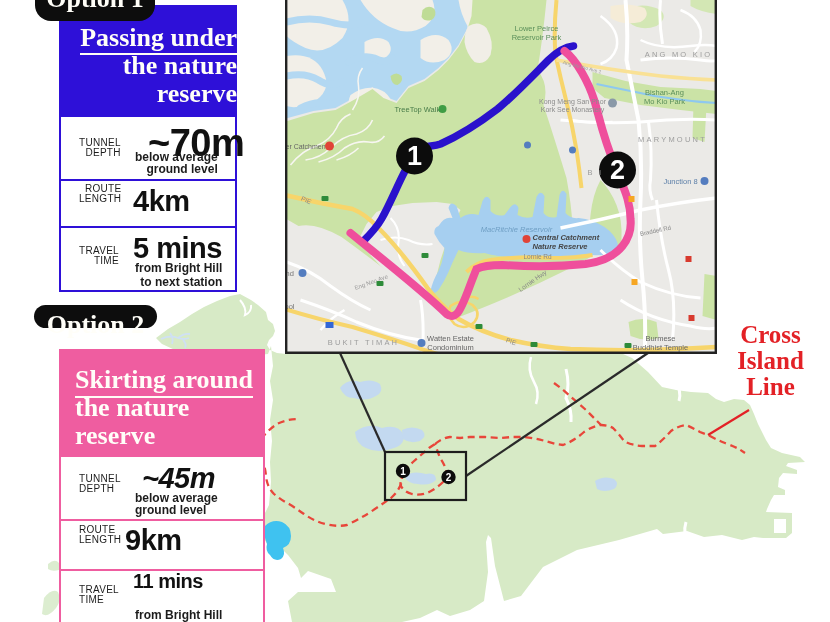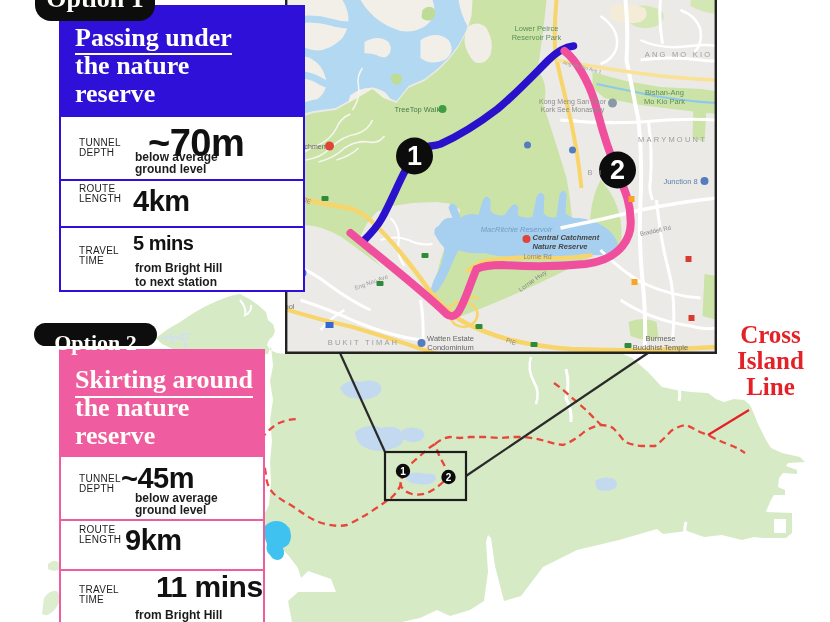--- a/index.html
+++ b/index.html
@@ -237,67 +237,67 @@
     </g>
   </g>
 
   <path d="M1.2,0 L1.2,352.8 L430.8,352.8 L430.8,0" fill="none" stroke="#222" stroke-width="2.4"></path>
 </svg>
 
 <div class="abs" style="left:700px;top:322px;width:141px;text-align:center;font-family:'Liberation Serif',serif;font-weight:bold;font-size:25px;line-height:26px;color:#e32126;">Cross<br>Island<br>Line</div>
 
 <div class="tag" style="left:35px;top:-20px;width:120px;height:41px;border-radius:16px;font-size:26px;line-height:37px;">Option 1</div>
 
-<div class="abs" style="left:59px;top:5px;width:246px;">
+<div class="abs" style="left:59px;top:5px;width:178px;text-align:right;">
 
   <div style="background:#2e10d8;height:110px;padding:19px 0 0 16px;box-sizing:border-box;" class="hdr">
     <div style="font-size:26px;line-height:28px;"><span style="border-bottom:2.5px solid #fffdf5;padding-bottom:1px;">Passing under</span></div>
     <div style="font-size:26px;line-height:28px;">the nature</div>
     <div style="font-size:26px;line-height:28px;">reserve</div>
   </div>
 
   <div style="background:#fff;border:2px solid #2e10d8;height:66px;box-sizing:border-box;position:relative;">
     <div class="row-label" style="position:absolute;left:18px;top:21px;">TUNNEL<br>DEPTH</div>
     <div class="big" style="position:absolute;left:87px;top:5px;font-size:38px;">~70m</div>
     <div class="sub" style="position:absolute;left:74px;top:34px;">below average<br>ground level</div>
   </div>
 
   <div style="background:#fff;border:2px solid #2e10d8;border-top:none;height:47px;box-sizing:border-box;position:relative;">
     <div class="row-label" style="position:absolute;left:18px;top:3px;">ROUTE<br>LENGTH</div>
     <div class="big" style="position:absolute;left:72px;top:4px;font-size:29px;">4km</div>
   </div>
 
   <div style="background:#fff;border:2px solid #2e10d8;border-top:none;height:64px;box-sizing:border-box;position:relative;">
     <div class="row-label" style="position:absolute;left:18px;top:18px;">TRAVEL<br>TIME</div>
-    <div class="big" style="position:absolute;left:72px;top:4px;font-size:20px;">5 mins</div>
+    <div class="big" style="position:absolute;left:72px;top:4px;font-size:29px;">5 mins</div>
     <div class="sub" style="position:absolute;left:74px;top:34px;line-height:13.5px;">from Bright Hill<br>to next station</div>
   </div>
 </div>
 
-<div class="tag" style="left:34px;top:323px;width:123px;height:23px;border-radius:17px;font-size:22px;line-height:39px;">Option 2</div>
+<div class="tag" style="left:34px;top:305px;width:123px;height:23px;border-radius:17px;font-size:26px;line-height:39px;">Option 2</div>
 
 <div class="abs" style="left:59px;top:348.5px;width:206px;">
 
   <div style="background:#ef5da0;height:106.5px;padding:17px 0 0 16px;box-sizing:border-box;" class="hdr">
     <div style="font-size:26px;line-height:28px;"><span style="border-bottom:2.5px solid #fffdf5;padding-bottom:2px;">Skirting around</span></div>
     <div style="font-size:26px;line-height:28px;">the nature</div>
     <div style="font-size:26px;line-height:28px;">reserve</div>
   </div>
 
   <div style="background:#fff;border:2px solid #ef5da0;height:65.5px;box-sizing:border-box;position:relative;">
     <div class="row-label" style="position:absolute;left:18px;top:17px;">TUNNEL<br>DEPTH</div>
-    <div class="big" style="position:absolute;left:60px;top:5px;font-size:29px;">~45m</div>
+    <div class="big" style="position:absolute;left:81px;top:5px;font-size:29px;font-style:italic;">~45m</div>
     <div class="sub" style="position:absolute;left:74px;top:35px;">below average<br>ground level</div>
   </div>
 
   <div style="background:#fff;border:2px solid #ef5da0;border-top:none;height:50px;box-sizing:border-box;position:relative;">
     <div class="row-label" style="position:absolute;left:18px;top:4px;">ROUTE<br>LENGTH</div>
     <div class="big" style="position:absolute;left:64px;top:3px;font-size:29px;">9km</div>
   </div>
 
   <div style="background:#fff;border:2px solid #ef5da0;border-top:none;height:70px;box-sizing:border-box;position:relative;">
     <div class="row-label" style="position:absolute;left:18px;top:14px;">TRAVEL<br>TIME</div>
-    <div class="big" style="position:absolute;left:72px;top:-1px;font-size:30px;margin-left:23px;">11 mins</div>
+    <div class="big" style="position:absolute;left:72px;top:-1px;font-size:20px;">11 mins</div>
     <div class="sub" style="position:absolute;left:74px;top:38px;line-height:13.5px;">from Bright Hill<br>to next station</div>
   </div>
 </div>
 
 </div>
 
 </body></html>

